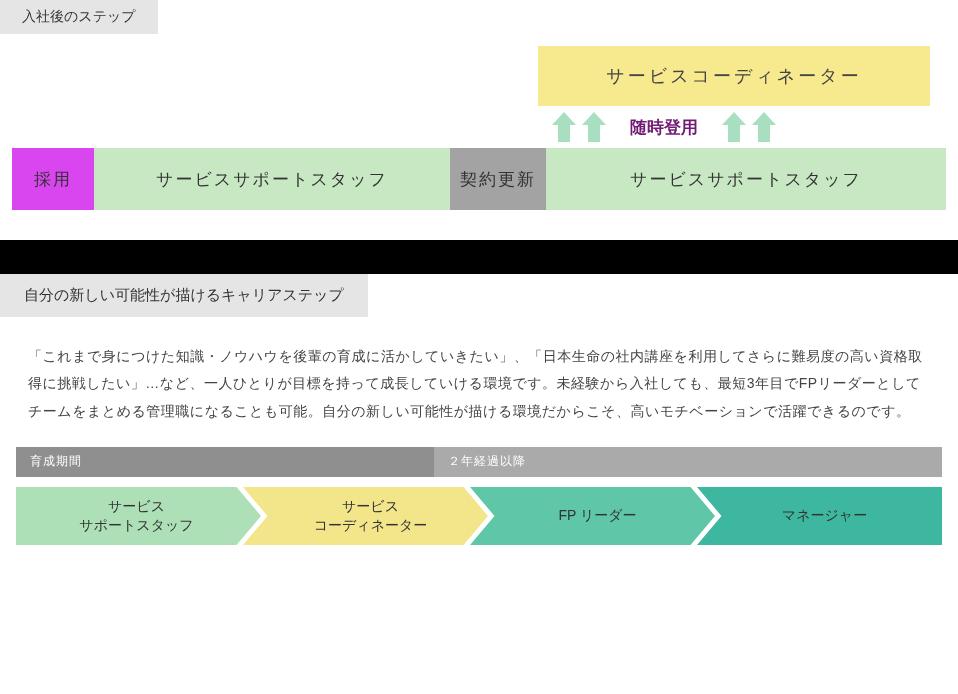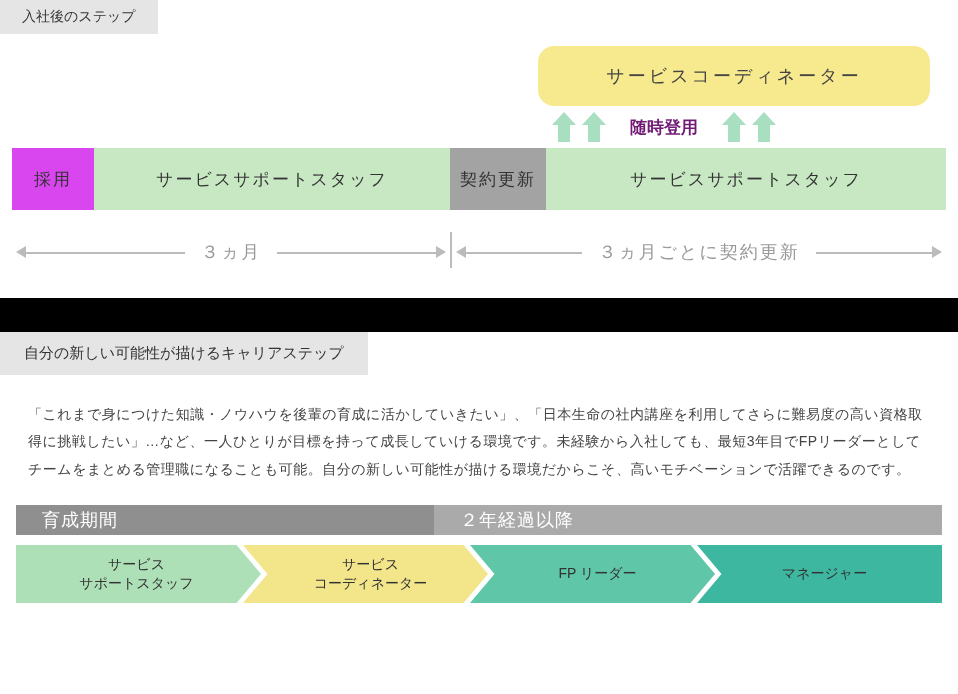--- a/index.html
+++ b/index.html
@@ -28,21 +28,20 @@
   .coordinator-box {
     margin-left: auto;
     width: 392px;
     background: #f7e98e;
     color: #444;
     text-align: center;
     font-size: 18px;
     padding: 18px 10px;
     letter-spacing: 3px;
     margin-right: 16px;
-    border-radius: 16px;
   }
   .arrow-row {
     position: relative;
     height: 42px;
     margin-left: auto;
     width: 410px;
     display: flex;
     align-items: center;
     justify-content: flex-start;
     gap: 6px;
@@ -127,24 +126,24 @@
     letter-spacing:0.5px;
   }
 
   .period-bar {
     display:flex;
     margin:0 16px;
     height:30px;
   }
   .period-seg {
     color:#fff;
-    font-size:18px;
+    font-size:12px;
     display:flex;
     align-items:center;
-    padding-left:26px;
+    padding-left:14px;
     letter-spacing:1px;
   }
   .period-train { width:418px; background:#8f8f8f; }
   .period-after { flex:1; background:#aaaaaa; }
 
   .career-row {
     display:flex;
     margin:10px 16px 0 16px;
     height:58px;
   }
@@ -201,35 +200,20 @@
     </div>
   </div>
 
   <div class="main-bar">
     <div class="bar-seg seg-adopt">採用</div>
     <div class="bar-seg seg-staff1">サービスサポートスタッフ</div>
     <div class="bar-seg seg-renew">契約更新</div>
     <div class="bar-seg seg-staff2">サービスサポートスタッフ</div>
   </div>
 
-  <div class="timeline-row">
-    <div class="timeline-half tl-left">
-      <div class="tl-arrow-line tl-arrow-left"></div>
-      <div class="tl-cap tl-cap-l"></div>
-      <div class="tl-cap tl-cap-r"></div>
-      <div class="tl-label">３ヵ月</div>
-    </div>
-    <div class="divider-tick"></div>
-    <div class="timeline-half tl-right">
-      <div class="tl-arrow-line tl-arrow-left"></div>
-      <div class="tl-cap tl-cap-l"></div>
-      <div class="tl-cap tl-cap-r"></div>
-      <div class="tl-label">３ヵ月ごとに契約更新</div>
-    </div>
-  </div>
 </div>
 
 <div class="black-bar"></div>
 
 <div class="section section-2">
   <div class="tab-label-2">自分の新しい可能性が描けるキャリアステップ</div>
 
   <div class="body-text">「これまで身につけた知識・ノウハウを後輩の育成に活かしていきたい」、「日本生命の社内講座を利用してさらに難易度の高い資格取得に挑戦したい」…など、一人ひとりが目標を持って成長していける環境です。未経験から入社しても、最短3年目でFPリーダーとしてチームをまとめる管理職になることも可能。自分の新しい可能性が描ける環境だからこそ、高いモチベーションで活躍できるのです。</div>
 
   <div class="period-bar">

